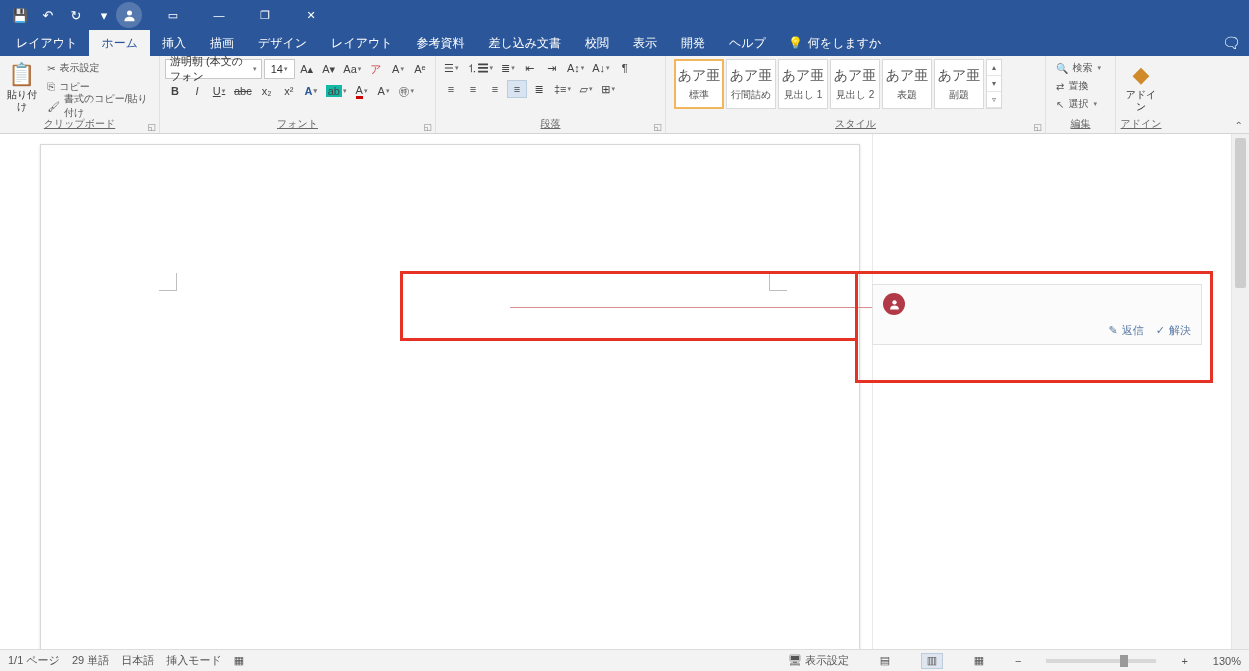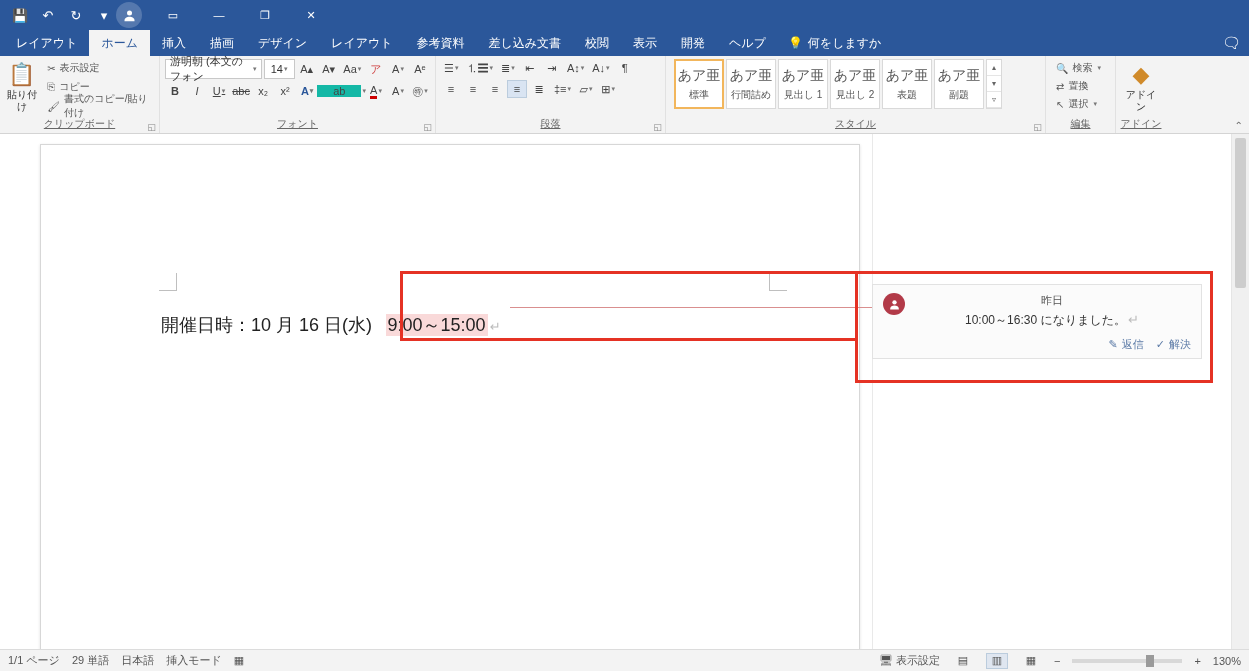--- a/index.html
+++ b/index.html
@@ -72,21 +72,21 @@
   .cc-when { font-size: 11px; color: #555; }
   .cc-body { font-size: 12px; color: #333; margin-top: 4px; text-align: center; }
   .cc-actions { display: flex; justify-content: flex-end; gap: 12px; padding: 4px 10px 6px; font-size: 11px; }
   .cc-act { color: #5b7aa6; cursor: pointer; display: flex; align-items: center; gap: 4px; }
 
   
   .red-frame { position: absolute; border: 3px solid #e53224; pointer-events: none; }
 
   
   .status { position: absolute; left: 0; right: 0; bottom: 0; height: 22px; background: #f3f3f3; border-top: 1px solid #dcdcdc; display: flex; align-items: center; font-size: 11px; color: #555; padding: 0 8px; gap: 12px; }
-  .status .right { margin-left: auto; display: flex; align-items: center; gap: 12px; }
+  .status .right { margin-left: auto; display: flex; align-items: center; gap: 25px; }
   .view-btn { width: 22px; height: 16px; display: flex; align-items: center; justify-content: center; border: 1px solid transparent; cursor: pointer; }
   .view-btn.active { background: #dfe6f0; border-color: #bcd; }
   .zoom-track { width: 110px; height: 4px; background: #d8d8d8; position: relative; }
   .zoom-thumb { position: absolute; top: -4px; width: 8px; height: 12px; background: #9a9a9a; left: 74px; }
 </style>
 </head>
 <body>
 
 <div class="title-bar">
   <div class="title-left">
@@ -171,21 +171,21 @@
       </div>
       <div class="row">
         <div class="sm" style="font-weight:700">B</div>
         <div class="sm" style="font-style:italic">I</div>
         <div class="sm dd" style="text-decoration:underline">U</div>
         <div class="sm" style="text-decoration:line-through">abc</div>
         <div class="sm">x₂</div>
         <div class="sm">x²</div>
         <div class="sm dd" style="color:#2b579a;font-weight:700">A</div>
         <div class="sm dd">
-            <span style="background:#14b8a6;padding:0 16px">ab</span>
+            <span style="background:#14b8a6;padding:0 2px">ab</span>
           </div>
         <div class="sm dd">
             <span style="border-bottom:3px solid #c00">A</span>
           </div>
         <div class="sm dd">A</div>
         <div class="sm dd">㊕</div>
       </div>
     </div>
     <div class="group-label"><span>フォント</span><span class="launcher">◱</span></div>
   </div>
@@ -284,39 +284,31 @@
   <span class="ribbon-collapse">⌃</span>
 </div>
 
 <div class="doc-area">
   <div class="comment-sep"></div>
 
   <div class="page">
     <div class="crop tl"></div>
     <div class="crop tr"></div>
 
-    <div class="doc-text line1">
-      <span>開催日時：10 月 16 日(水)</span>&nbsp;&nbsp;
-      <span class="commented">9:00～15:00</span><span class="ret">↵</span>
-    </div>
   </div>
 
   <div class="connector" style="left:510px;top:173px;width:362px"></div>
 
   <div class="comment-card">
     <div class="cc-head">
       <div class="cc-avatar">
         <svg width="13" height="13" viewBox="0 0 24 24" fill="#fff">
             <circle cx="12" cy="8" r="4"></circle>
             <path d="M4 20c0-4 4-6 8-6s8 2 8 6v1H4z"></path>
           </svg>
-      </div>
-      <div class="cc-meta-col">
-        <div class="cc-when">昨日</div>
-        <div class="cc-body"><span>10:00～16:30 になりました。</span><span class="ret">↵</span></div>
       </div>
     </div>
     <div class="cc-actions">
       <span class="cc-act">
           <span>✎</span>
           <span>返信</span>
         </span>
       <span class="cc-act">
           <span>✓</span>
           <span>解決</span>

